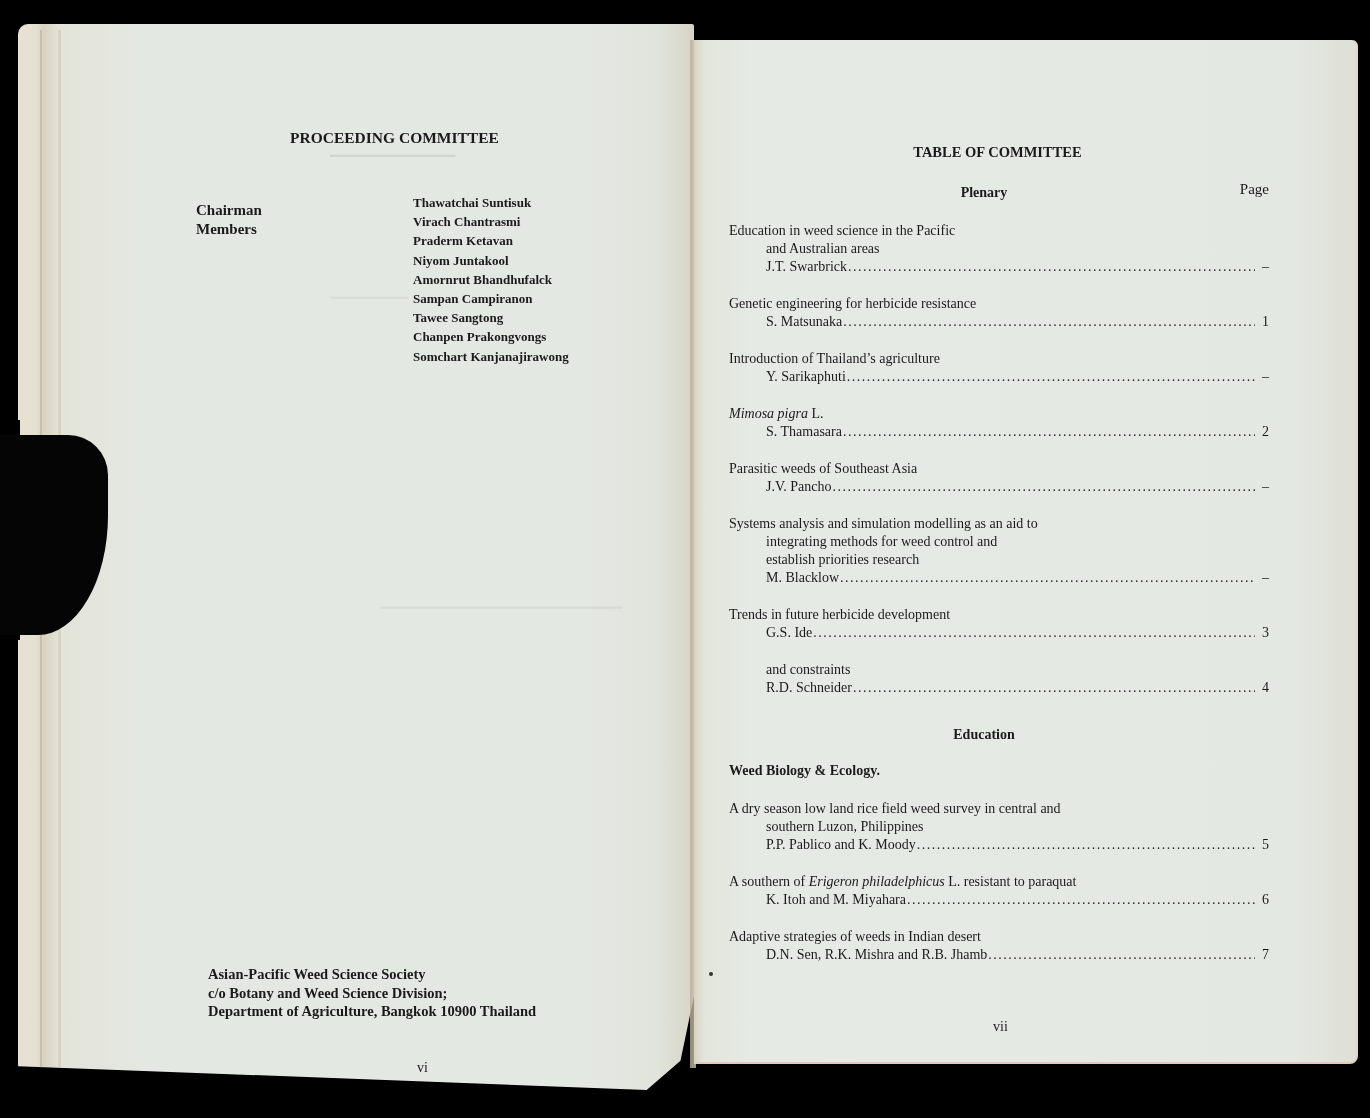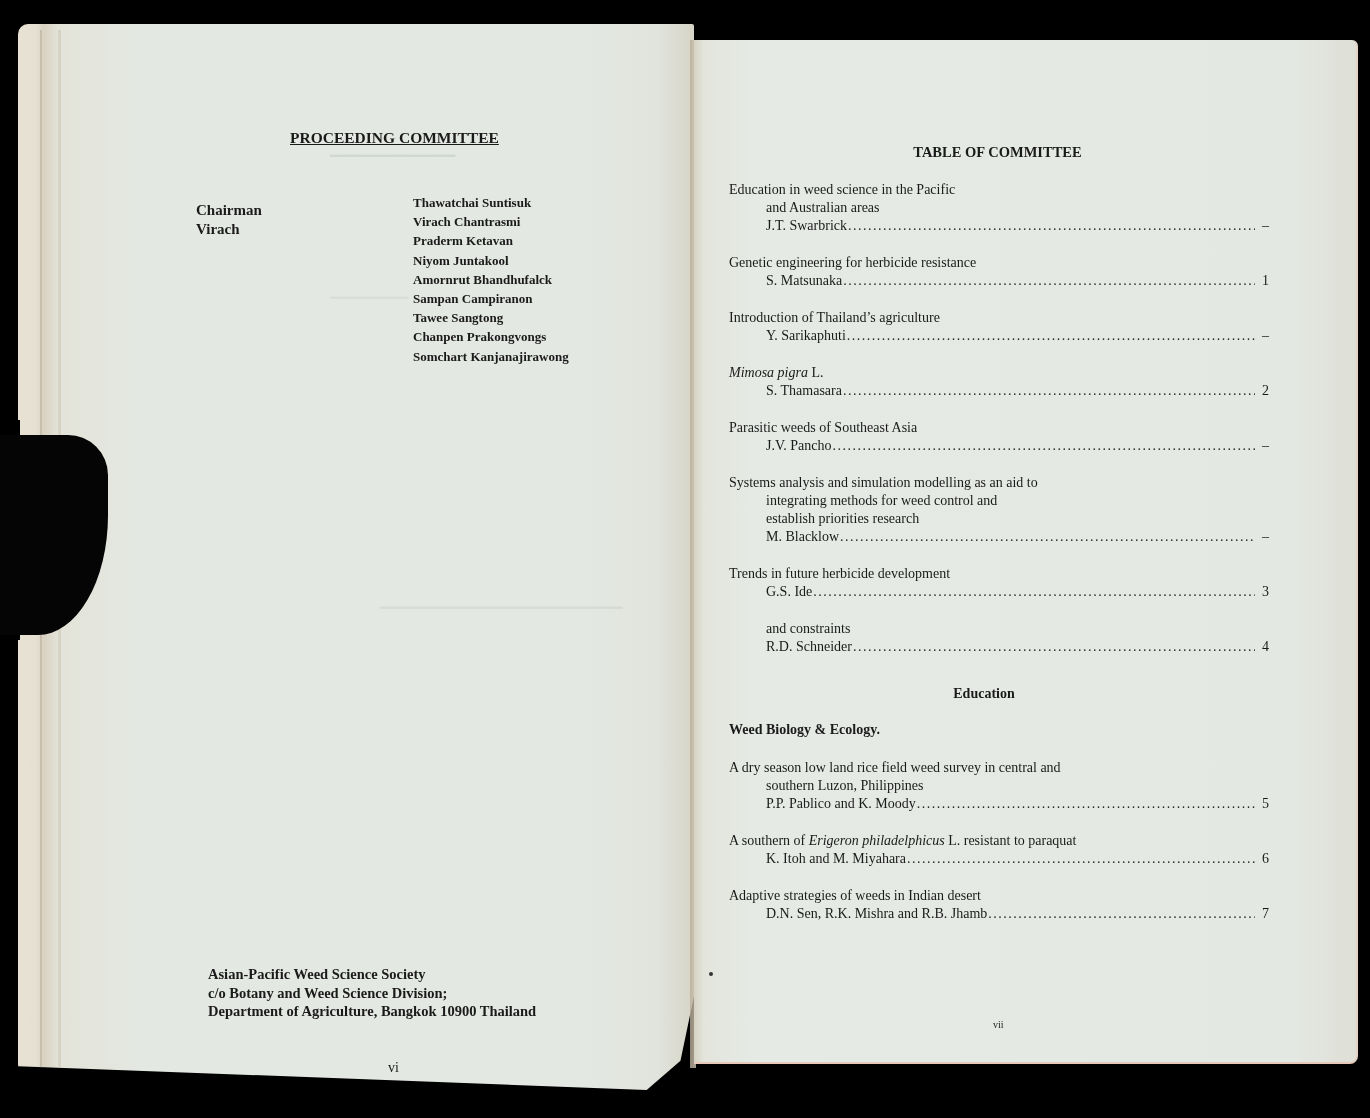--- a/index.html
+++ b/index.html
@@ -27,43 +27,43 @@
     position:absolute; left:0; top:435px; width:108px; height:200px; background:#050505;
     border-radius:0 40px 70px 0 / 0 40px 120px 0;
   }
   .thumb2 { position:absolute; left:0; top:420px; width:20px; height:220px; background:#000; }
 
   
   .ghost { position:absolute; color:#c9cfca; font-size:13px; white-space:nowrap; opacity:.75; }
 
   
   .lc { position:absolute; font-weight:bold; font-size:15px; white-space:nowrap; }
-  .committee-title { left:290px; top:129px; font-size:15.5px;text-decoration:underline; }
+  .committee-title { left:290px; top:129px; font-size:15.5px; }
   .roles { left:196px; top:201px; line-height:19px; }
   .names { left:413px; top:193px; line-height:19.2px; font-size:13px; }
   .address { left:208px; top:965px; line-height:18.5px; font-size:14.5px; }
-  .folio-left { left:388px; top:1060px; font-weight:normal; font-size:14px; }
+  .folio-left { left:417px; top:1060px; font-weight:normal; font-size:14px; }
 
   
   .toc { position:absolute; left:729px; top:143px; width:540px; font-size:14px; line-height:18px; }
   .toc-title { text-align:center; font-weight:bold; font-size:14.5px; margin-left:-3px; }
   .sec-head { position:relative; height:18px; margin-top:23px; }
   .sec-head .label { position:absolute; left:0; right:0; text-align:center; font-weight:bold; font-size:14px; margin-left:-30px; }
   .sec-head .page-col { position:absolute; right:0; font-size:15px; top:-4px; }
   .entry { margin-top:19px; }
   .entry .t { white-space:nowrap; }
   .entry .t.indent { padding-left:37px; }
   .entry .auth { display:flex; align-items:baseline; padding-left:37px; }
   .entry .auth .name { white-space:nowrap; }
   .entry .auth .dots { flex:1; overflow:hidden; white-space:nowrap; letter-spacing:1.5px; margin:0 4px 0 1px; color:#2a2a2a; }
   .entry .auth .dots::before { content:"................................................................................................................................................................"; }
   .entry .auth .pg { width:10px; text-align:right; }
   .concurrent { text-align:center; font-weight:bold; margin-top:29px; margin-left:-30px; }
   .subsection { font-weight:bold; margin-top:18px; }
-  .folio-right { position:absolute; left:993px; top:1019px; font-size:10px; }
+  .folio-right { position:absolute; left:993px; top:1019px; font-size:14px; }
   i { font-style:italic; }
   .mark { position:absolute; left:709px; top:972px; width:4px; height:4px; background:#333; border-radius:50%; }
 </style>
 </head>
 <body>
 
 <div class="page-left">
   <div class="fold1"></div>
   <div class="fold2"></div>
 </div>
@@ -72,21 +72,21 @@
 <div class="thumb2"></div>
 <div class="thumb"></div>
 
 <div class="ghost" style="left:330px;top:148px;">━━━━━━━━━━━━━━━━</div>
 <div class="ghost" style="left:330px;top:290px;opacity:.4">━━━━━━━━━━</div>
 <div class="ghost" style="left:380px;top:600px;opacity:.5">━━━━━━━━━━━━━━━━━━━━━━━━━━━━━━━</div>
 
 <div class="lc committee-title">PROCEEDING COMMITTEE</div>
 <div class="lc roles">
   <div>Chairman</div>
-  <div>Virach</div>
+  <div>Members</div>
 </div>
 <div class="lc names">
   <div>Thawatchai Suntisuk</div>
   <div>Virach Chantrasmi</div>
   <div>Praderm Ketavan</div>
   <div>Niyom Juntakool</div>
   <div>Amornrut Bhandhufalck</div>
   <div>Sampan Campiranon</div>
   <div>Tawee Sangtong</div>
   <div>Chanpen Prakongvongs</div>
@@ -95,20 +95,24 @@
 <div class="lc address">
   <div>Asian-Pacific Weed Science Society</div>
   <div>c/o Botany and Weed Science Division;</div>
   <div>Department of Agriculture, Bangkok 10900 Thailand</div>
 </div>
 <div class="lc folio-left">vi</div>
 
 <div class="toc">
   <div class="toc-title">TABLE OF COMMITTEE</div>
 
+  <div class="sec-head">
+    <span class="label">Plenary</span>
+    <span class="page-col">Page</span>
+  </div>
 
   <div class="entry" style="margin-top:20px">
     <div class="t">Education in weed science in the Pacific</div>
     <div class="t indent">and Australian areas</div>
     <div class="auth">
         <span class="name">J.T. Swarbrick</span>
         <span class="dots"></span>
         <span class="pg">–</span>
       </div>
   </div>

